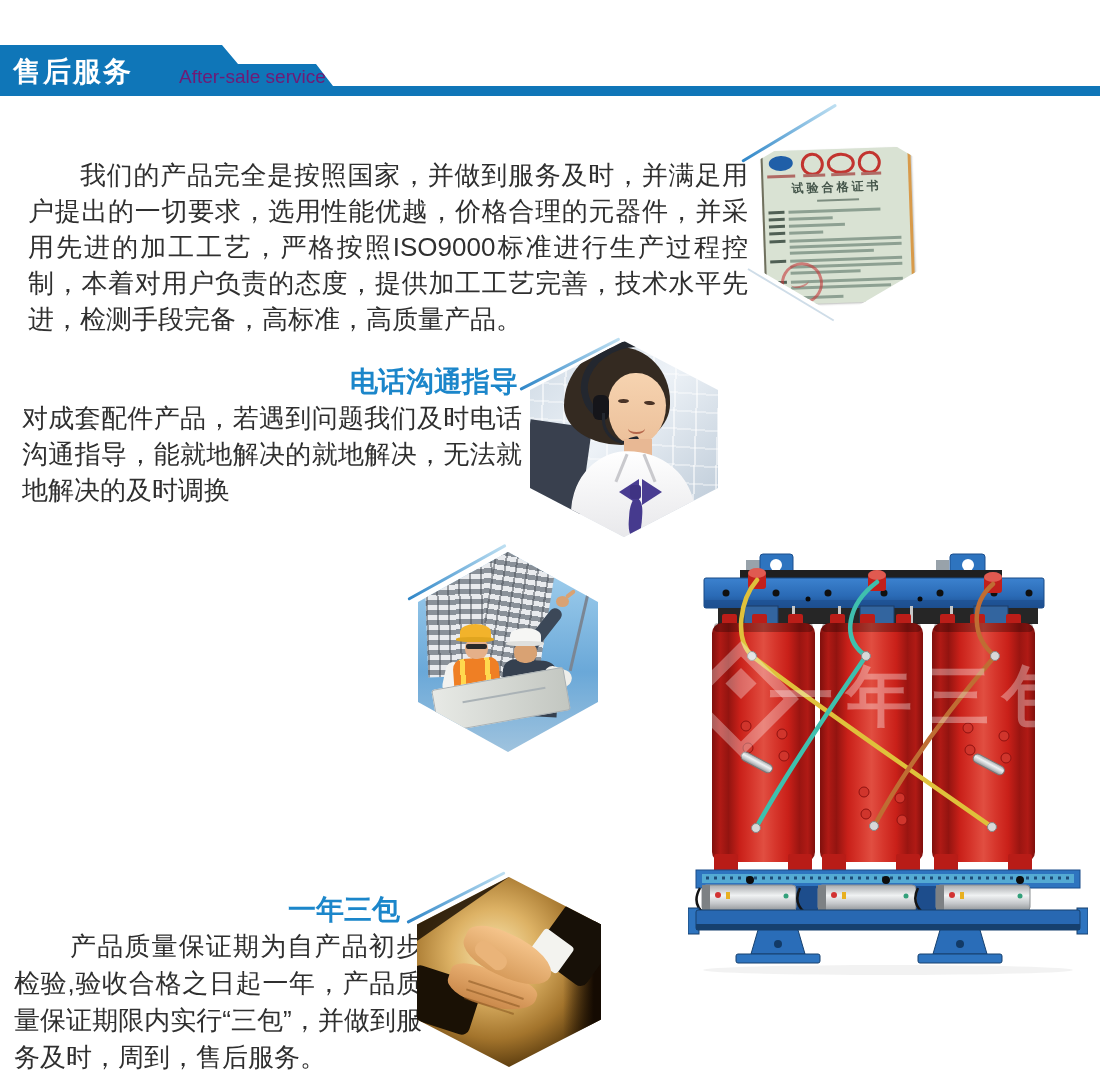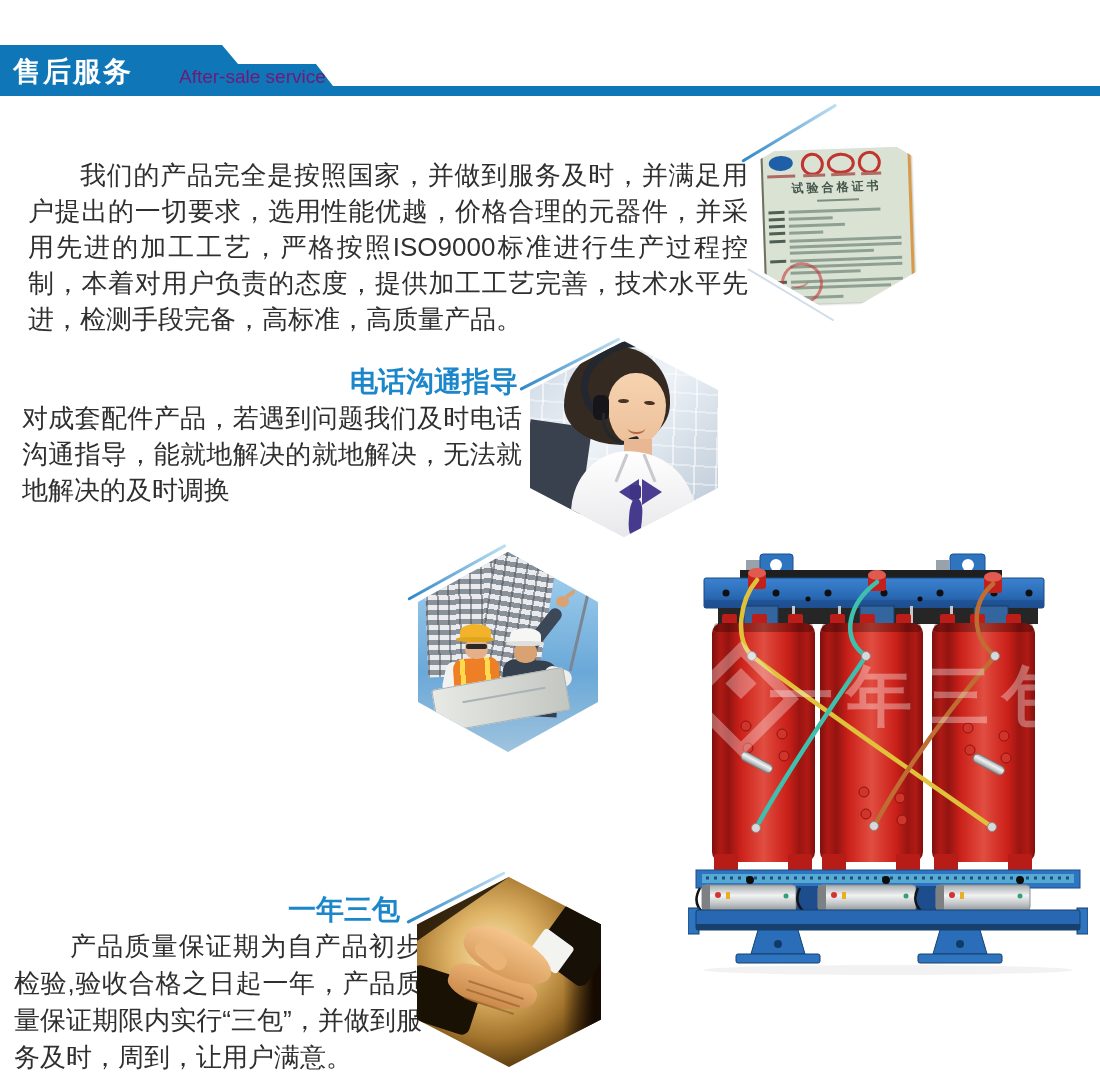--- a/index.html
+++ b/index.html
@@ -151,21 +151,21 @@
     <div class="op" style="left:38px;top:85px;width:38px;height:5px;background:#e0a51f;border-radius:40%;"></div>
     <div class="op" style="left:96px;top:90px;width:23px;height:21px;background:#d9a273;border-radius:45%;"></div>
     <div class="op" style="left:92px;top:76px;width:31px;height:16px;background:#f6f6f4;border-radius:50% 50% 10% 10%;"></div>
     <div class="op" style="left:88px;top:89px;width:38px;height:5px;background:#dfe0de;border-radius:40%;"></div>
     <div class="op" style="left:126px;top:116px;width:28px;height:17px;background:#eeeeea;border-radius:8px;transform:rotate(20deg);"></div>
     <div class="op" style="left:16px;top:126px;width:134px;height:44px;background:linear-gradient(100deg,#e8eae6,#c2c6c0);border-radius:3px;transform:rotate(-10deg);box-shadow:inset 0 0 0 1px #a9b0b4;"></div>
     <div class="op" style="left:44px;top:142px;width:84px;height:2px;background:#aab2b6;transform:rotate(-10deg);"></div>
   </div>
 
   <div class="sec-title" style="left:0;top:894px;width:400px;">一年三包</div>
-  <div class="sec-body" style="left:14px;top:928px;width:408px;text-indent:56px;line-height:37px;">产品质量保证期为自产品初步检验,验收合格之日起一年，产品质量保证期限内实行“三包”，并做到服务及时，周到，让用户满意。</div>
+  <div class="sec-body" style="left:14px;top:928px;width:408px;text-indent:56px;line-height:37px;">产品质量保证期为自产品初步检验,验收合格之日起一年，产品质量保证期限内实行“三包”，并做到服务及时，周到，售后服务。</div>
 
   <div class="accent" style="left:407px;top:921px;width:110px;transform:rotate(-27deg);"></div>
   <div class="hex" style="left:417px;top:877px;width:184px;height:190px;">
     <div class="h-bg"></div>
     <div style="position:absolute;left:0;top:0;width:92px;height:64px;background:rgba(18,9,0,.8);clip-path:polygon(0 0,100% 0,0 100%);"></div>
     <div style="position:absolute;right:-6px;top:44px;width:44px;height:130px;background:linear-gradient(90deg,transparent,#150b02 70%);"></div>
     <div class="op" style="left:128px;top:36px;width:62px;height:64px;background:#171007;border-radius:8px;transform:rotate(36deg);"></div>
     <div class="op" style="left:116px;top:58px;width:36px;height:32px;background:#f3f3ef;border-radius:4px;transform:rotate(36deg);"></div>
     <div class="op" style="left:-12px;top:96px;width:72px;height:54px;background:#1a1105;border-radius:8px;transform:rotate(18deg);"></div>
     <div class="op" style="left:30px;top:94px;width:90px;height:36px;background:linear-gradient(#eab173,#c9884a);border-radius:30% 30% 60% 40%;transform:rotate(18deg);"></div>

